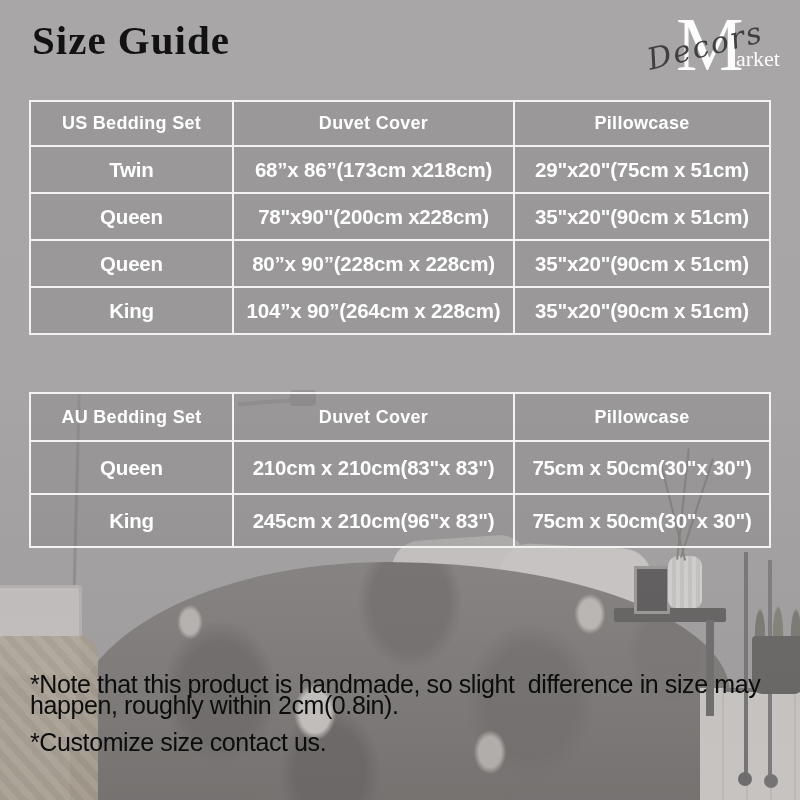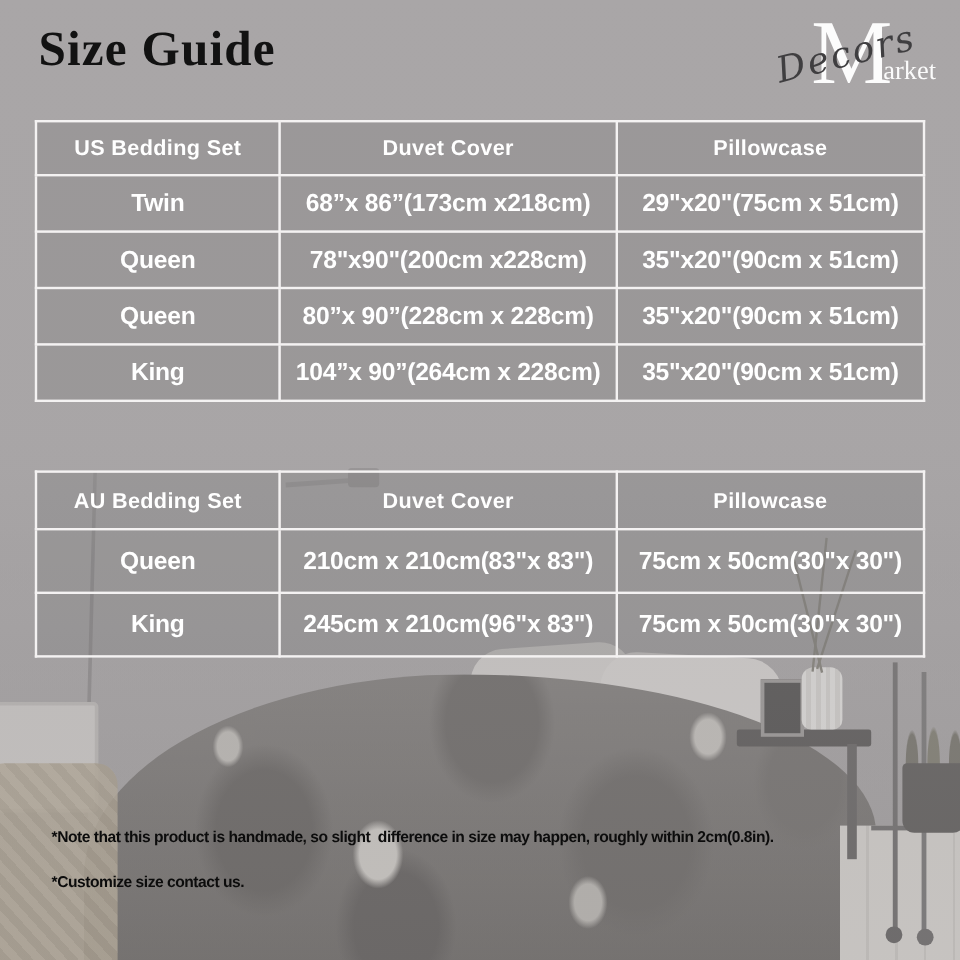--- a/index.html
+++ b/index.html
@@ -100,21 +100,21 @@
     color:#ffffff; text-align:center; vertical-align:middle;
     overflow:hidden; white-space:nowrap; padding:0; }
   .size-table th { font-size:18px; font-weight:bold; letter-spacing:0.3px; }
   .size-table td { font-size:20.5px; font-weight:bold; letter-spacing:-0.2px; }
   .col-1 { width:203px; } .col-2 { width:281px; } .col-3 { width:256px; }
   .t1 { top:100px; } .t1 th { height:43px; } .t1 td { height:45px; }
   .t2 { top:392px; } .t2 th { height:46px; } .t2 td { height:51px; }
 
   .notes { position:absolute; z-index:3; left:30px; top:674px; width:748px;
     color:#0c0c0c; }
-  .notes p { margin:13px; font-weight:bold; font-size:13px; line-height:21px;
+  .notes p { margin:0; font-weight:normal; font-size:25px; line-height:21px;
     letter-spacing:-0.4px; white-space:pre-wrap; }
   .note-customize { margin-top:16px !important; }
 </style>
 </head>
 <body>
 
 <div class="canvas">
 
   <div class="photo">
     <div class="photo-base"></div>

